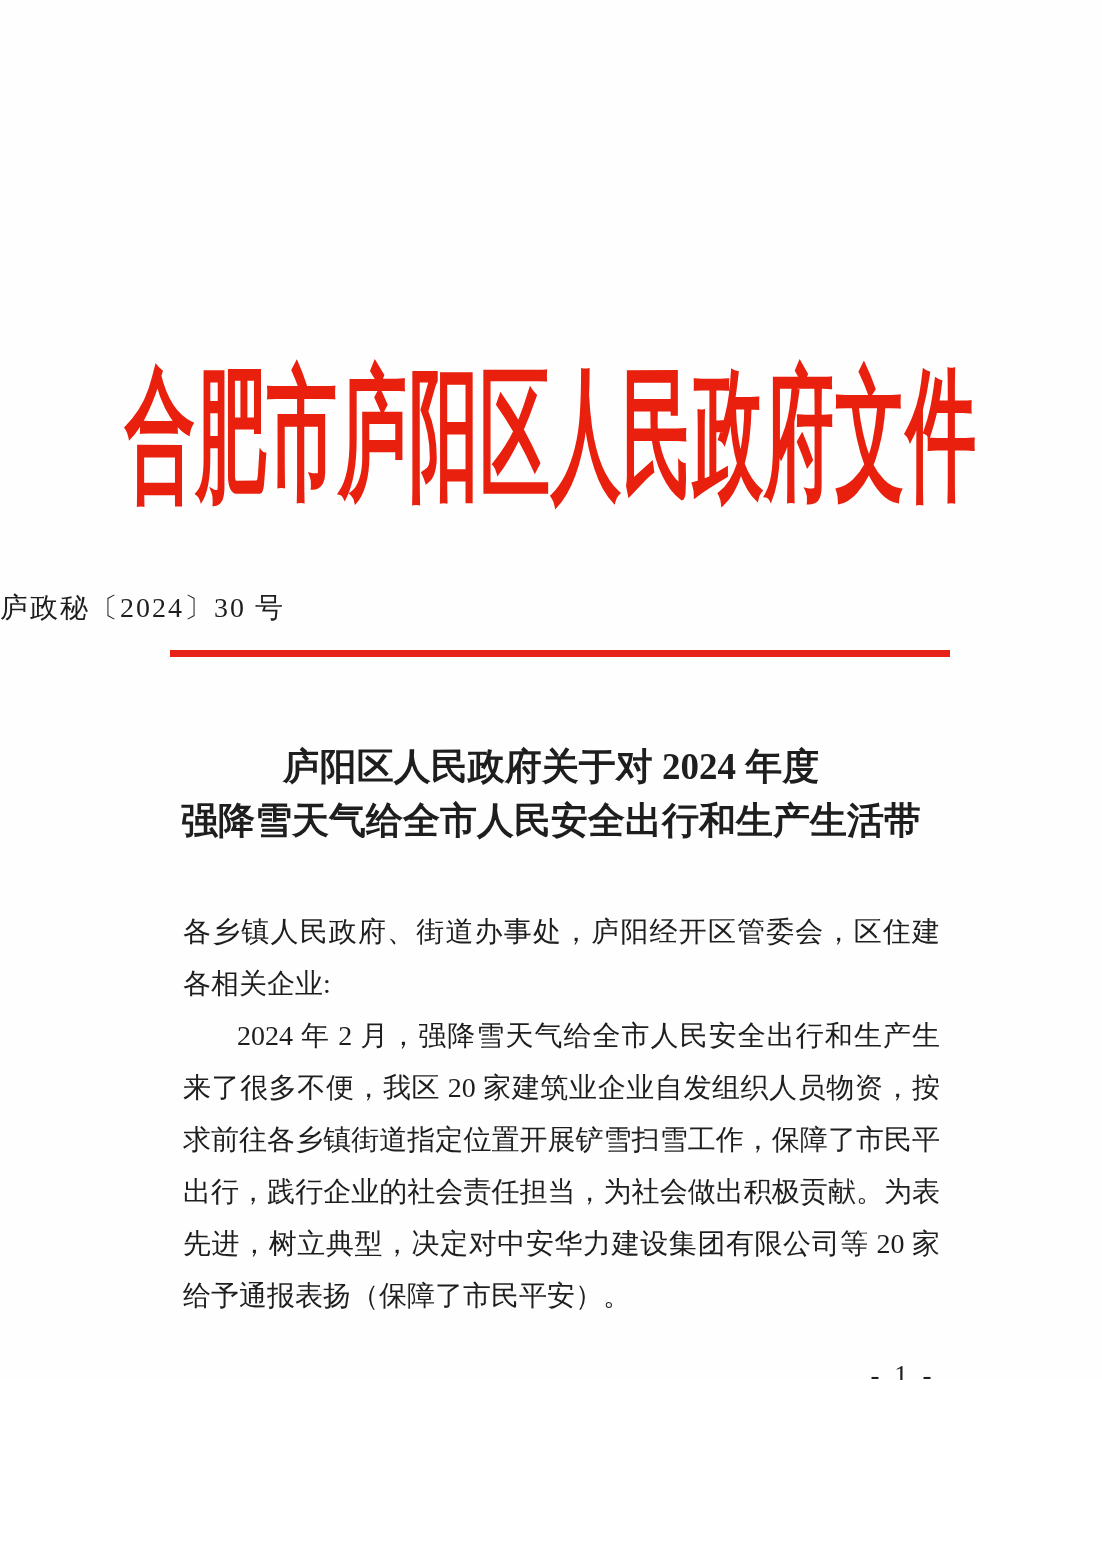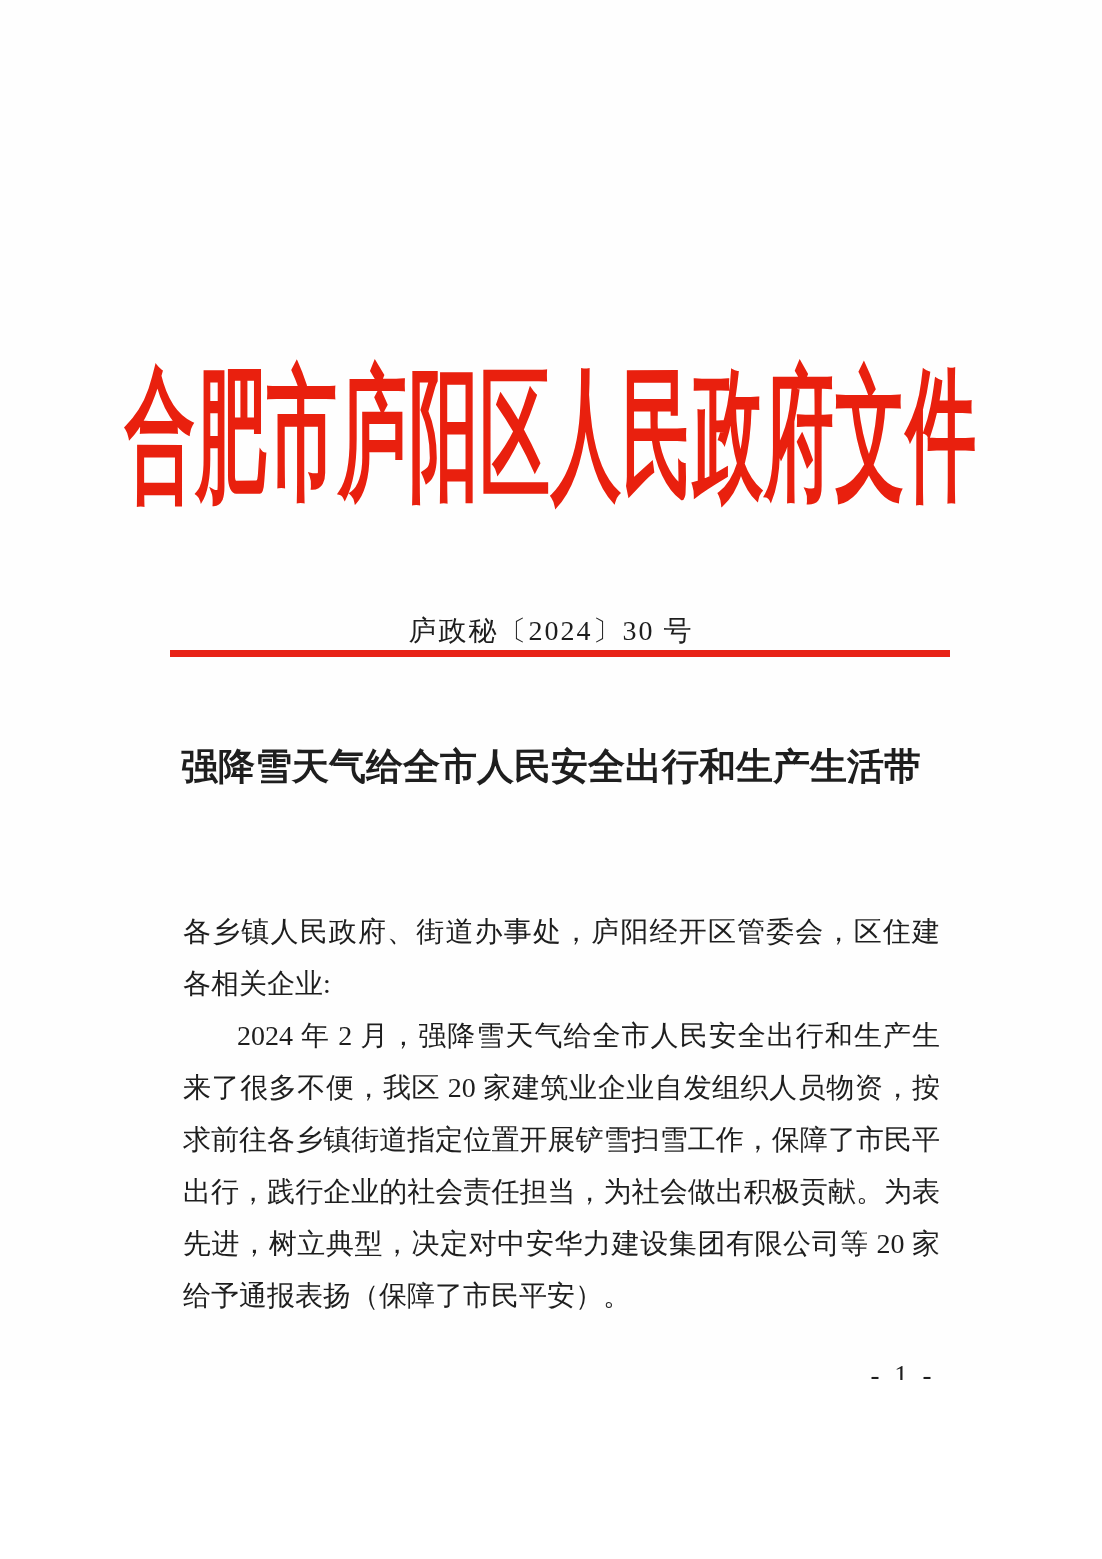--- a/index.html
+++ b/index.html
@@ -26,26 +26,25 @@
     font-weight:bold;
     color:var(--header-red);
     letter-spacing:1px;
     transform:scaleY(2.05);
     transform-origin:center;
     white-space:nowrap;
   }
   .doc-number{
     position:absolute;
     top:592px;left:0;width:1102px;
-    text-align:center;
+    text-align:left;
     font-size:28px;
     line-height:32px;
     color:var(--text-black);
     letter-spacing:2px;
-    margin-top:23px;
   }
   .red-rule{
     position:absolute;
     top:650px;left:170px;
     width:780px;height:7px;
     background:var(--rule-red);
   }
   .doc-title{
     position:absolute;
     top:740px;left:0;width:1102px;
@@ -93,20 +92,21 @@
 
 <div class="page">
 
   <div class="red-header">合肥市庐阳区人民政府文件</div>
 
   <div class="doc-number">庐政秘〔2024〕30 号</div>
 
   <div class="red-rule"></div>
 
   <div class="doc-title">
+    <div>庐阳区人民政府关于对 2024 年度</div>
     <div>强降雪天气给全市人民安全出行和生产生活带</div>
   </div>
 
   <div class="body-text">
     <div class="body-line">各乡镇人民政府、街道办事处，庐阳经开区管委会，区住建局，</div>
     <div class="body-line align-left">各相关企业:</div>
     <div class="body-line indent">2024 年 2 月，强降雪天气给全市人民安全出行和生产生活带</div>
     <div class="body-line">来了很多不便，我区 20 家建筑业企业自发组织人员物资，按照要</div>
     <div class="body-line">求前往各乡镇街道指定位置开展铲雪扫雪工作，保障了市民平安</div>
     <div class="body-line">出行，践行企业的社会责任担当，为社会做出积极贡献。为表扬</div>

